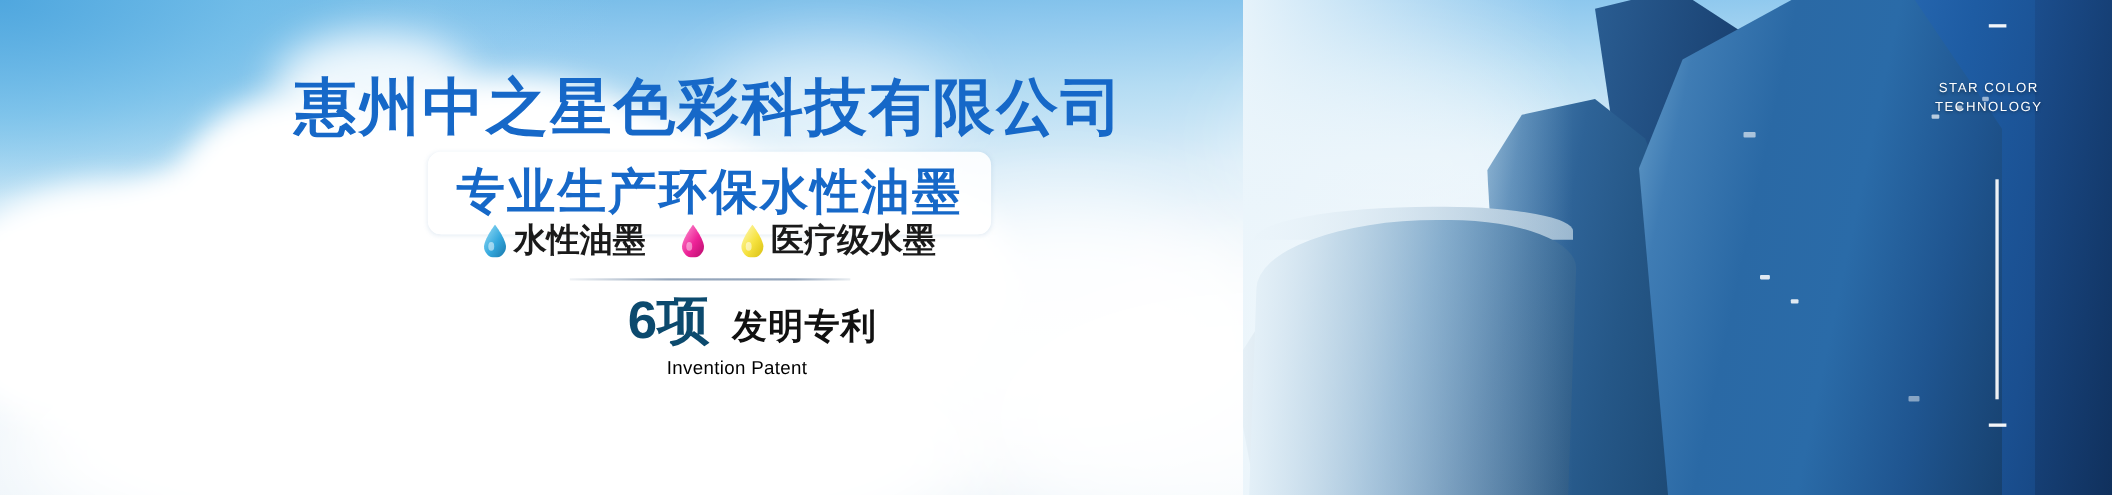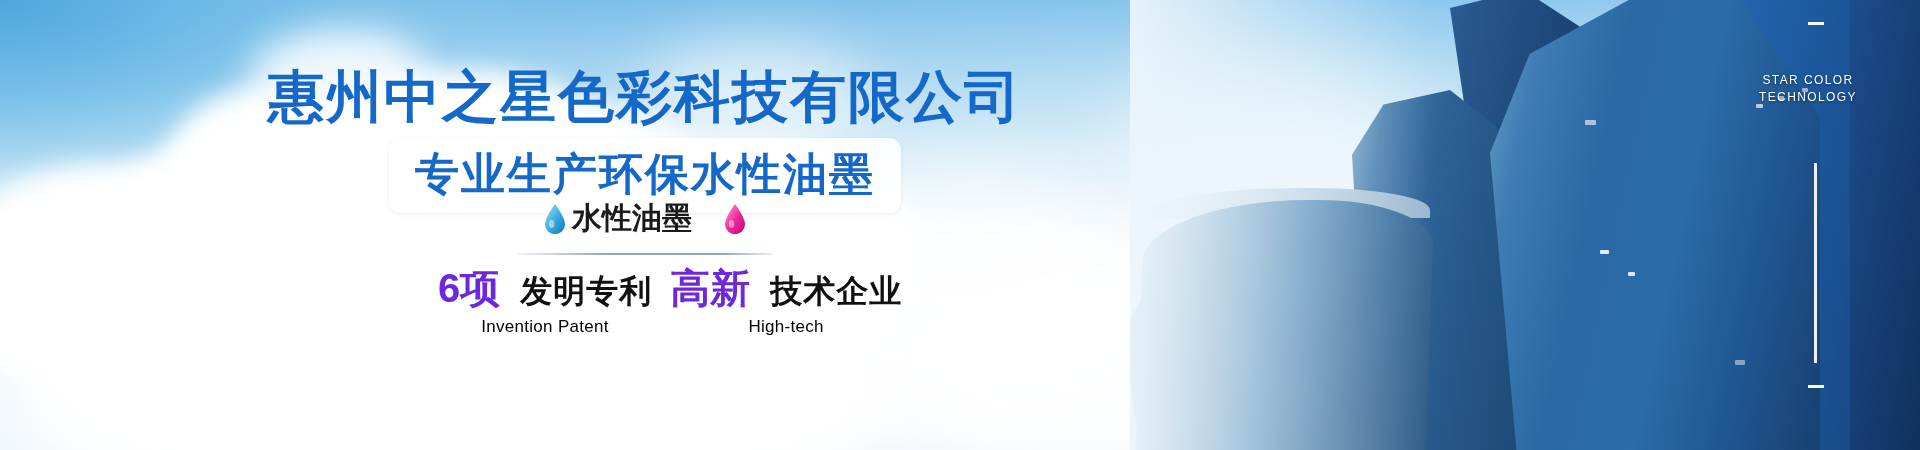--- a/index.html
+++ b/index.html
@@ -267,24 +267,25 @@
     left:0; right:0; top:268px;
     display:flex;
     justify-content:center;
     align-items:flex-start;
     gap:18px;
     padding-left:50px;
   }
   .cred { text-align:center; }
   .cred-cn { white-space:nowrap; line-height:1; }
   .cred-big {
-    font-size:40px;
+    font-size:48px;
     font-weight:bold;
-    color:#6d28d9;
+    color:#0c4a6e;
     letter-spacing:0px;
+    margin-left:28px;
   }
   .cred-small {
     font-size:32px;
     font-weight:bold;
     color:#111;
     letter-spacing:1px;
     margin-left:20px;
   }
   .cred-en {
     margin-top:9px;
@@ -386,34 +387,42 @@
             <stop offset="0" stop-color="#ff9fd8"></stop>
                 <stop offset="55%" stop-color="#ee2398"></stop>
                 <stop offset="100%" stop-color="#b80d6d"></stop>
           </linearGradient>
             </defs>
           <path d="M11 0 C11 0 1 13.5 1 20.2 A10 10 0 0 0 21 20.2 C21 13.5 11 0 11 0 Z" fill="url(#g1)"></path>
           <ellipse cx="7.6" cy="20" rx="2.7" ry="4" fill="#ffffff" opacity=".45"></ellipse>
         </svg>
       </div>
 
+      <div class="feature">
+        <svg class="drop" viewBox="0 0 22 30">
+          <defs>
+              <linearGradient id="g2" x1="0" y1="0" x2="1" y2="1">
+            <stop offset="0" stop-color="#fffbc4"></stop>
+                <stop offset="55%" stop-color="#f6e23f"></stop>
+                <stop offset="100%" stop-color="#d8bf12"></stop>
+          </linearGradient>
+            </defs>
+          <path d="M11 0 C11 0 1 13.5 1 20.2 A10 10 0 0 0 21 20.2 C21 13.5 11 0 11 0 Z" fill="url(#g2)"></path>
+          <ellipse cx="7.6" cy="20" rx="2.7" ry="4" fill="#ffffff" opacity=".55"></ellipse>
+        </svg>
+        <span>医疗级水墨</span>
+      </div>
     </div>
 
     <div class="divider"></div>
 
     <div class="creds">
       <div class="cred">
         <div class="cred-cn">
           <span class="cred-big">6项</span><span class="cred-small">发明专利</span>
         </div>
         <div class="cred-en">Invention Patent</div>
       </div>
 
-      <div class="cred">
-        <div class="cred-cn">
-          <span class="cred-big">高新</span><span class="cred-small">技术企业</span>
-        </div>
-        <div class="cred-en">High-tech</div>
-      </div>
     </div>
 
   </div>
 </div>
 
 </body></html>

